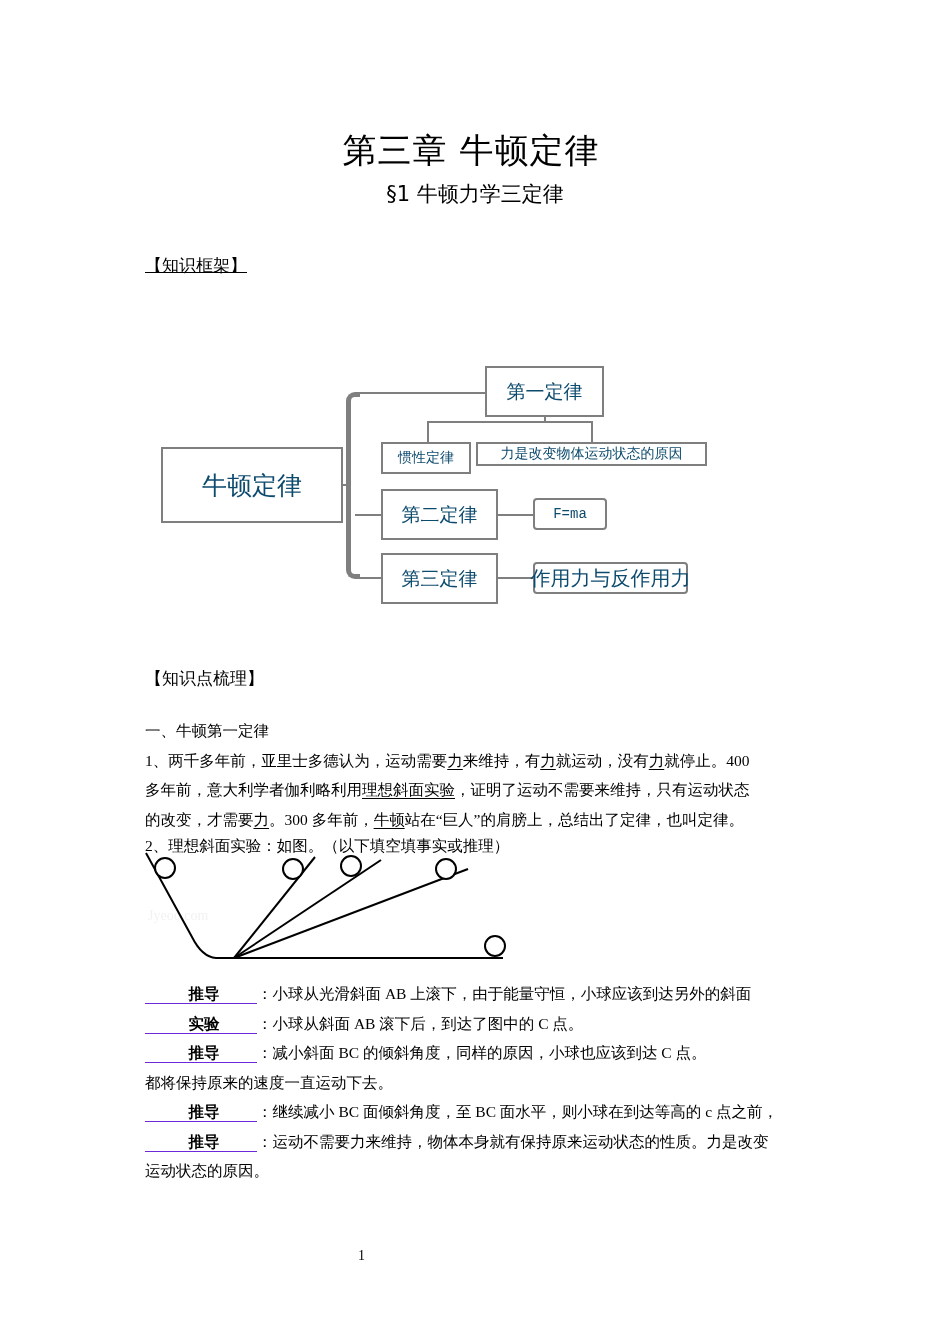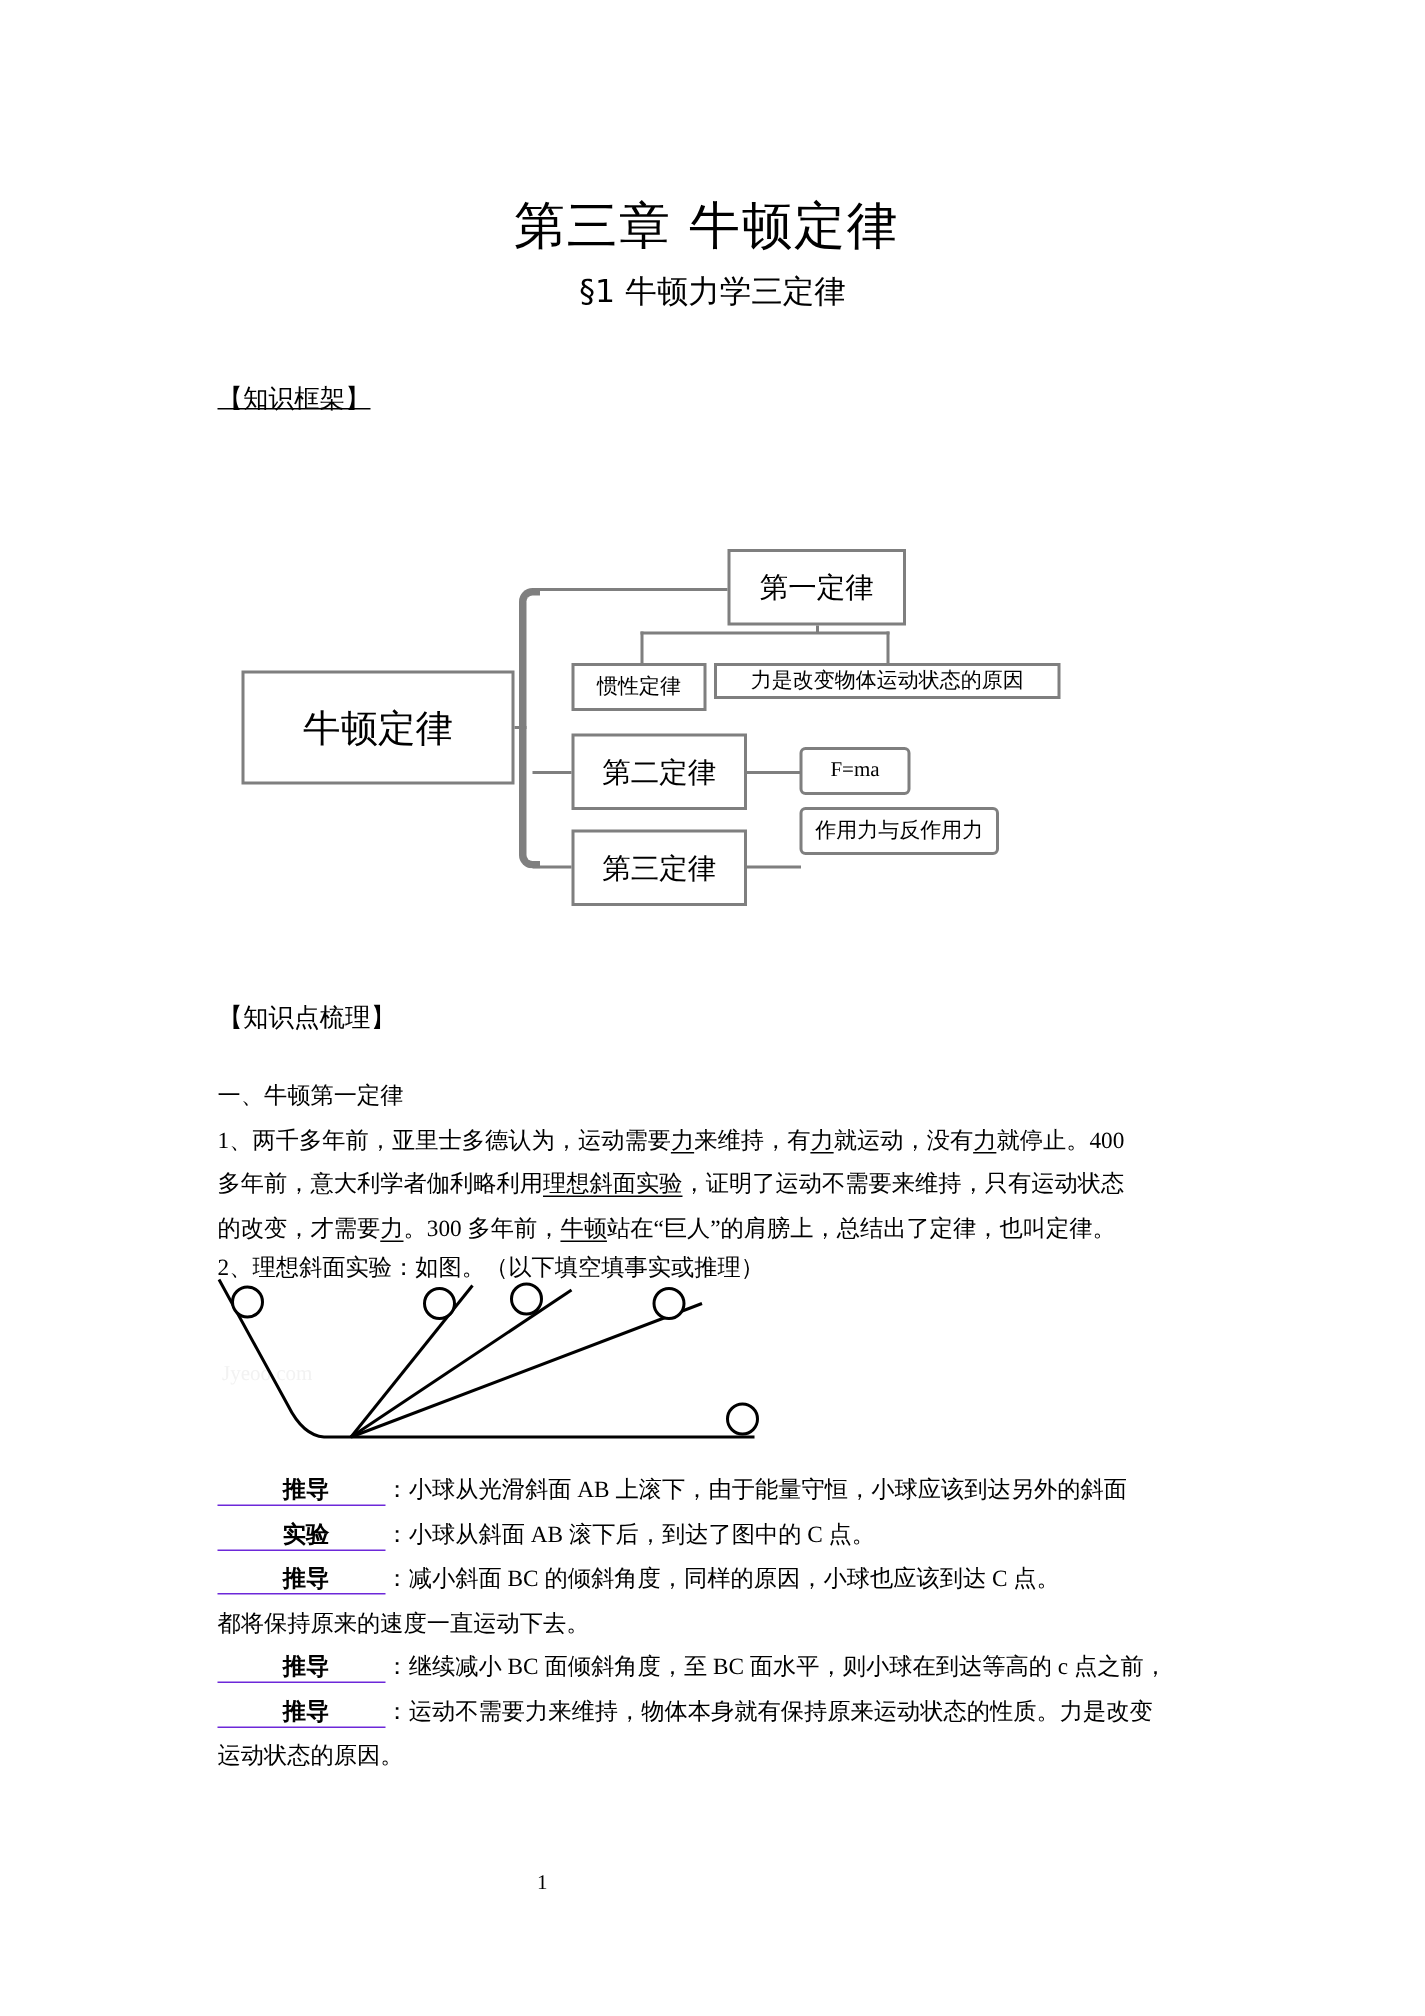--- a/index.html
+++ b/index.html
@@ -1,20 +1,20 @@
 <!DOCTYPE html>
 <html><head>
 <meta charset="utf-8">
 <style>
   html, body { margin:0; padding:0; background:#fff; }
   body { width:950px; height:1344px; position:relative; overflow:hidden; font-family:"Liberation Serif","DejaVu Serif",serif; color:#000; }
   .title { position:absolute; left:0; width:942px; top:128px; text-align:center; font-family:"DejaVu Sans","Liberation Sans",sans-serif; font-size:34px; letter-spacing:1px; }
   .subtitle { position:absolute; left:0; width:950px; top:180px; text-align:center; font-family:"DejaVu Sans","Liberation Sans",sans-serif; font-size:21px; }
   .section-head { position:absolute; left:145px; font-family:"DejaVu Sans","Liberation Sans",sans-serif; font-size:17px; }
-  .mm-box { position:absolute; border:2px solid #7f7f7f; background:#fff; box-sizing:border-box; display:flex; align-items:center; justify-content:center; font-family:Liberation Serif, serif; color:#000000; white-space:nowrap; }
+  .mm-box { position:absolute; border:2px solid #7f7f7f; background:#fff; box-sizing:border-box; display:flex; align-items:center; justify-content:center; font-family:Liberation Mono, monospace; color:#0c4a6e; white-space:nowrap; }
   .mm-rounded { border-radius:4px; }
   .line { position:absolute; background:#7f7f7f; }
   .para { position:absolute; left:145px; width:675px; font-size:15.5px; line-height:29.5px; }
   .p-line { white-space:nowrap; }
   .u { text-decoration:underline; text-underline-offset:3px; }
   .blank { display:inline-block; width:112px; border-bottom:1px solid #6d28d9; text-align:center; line-height:18px; box-sizing:border-box; padding-left:6px;font-weight:bold; }
   .pagenum { position:absolute; left:358px; top:1248px; font-size:14px; }
 </style>
 </head>
 <body>
@@ -41,21 +41,21 @@
   <div class="line" style="left:591px;top:421px;width:2px;height:22px;"></div>
   <div class="mm-box" style="left:381px;top:442px;width:90px;height:32px;font-size:14px;">惯性定律</div>
   <div class="mm-box" style="left:476px;top:442px;width:231px;height:24px;font-size:14px;">力是改变物体运动状态的原因</div>
 
   <div class="mm-box" style="left:381px;top:489px;width:117px;height:51px;font-size:19px;">第二定律</div>
   <div class="line" style="left:498px;top:514px;width:36px;height:2px;"></div>
   <div class="mm-box mm-rounded" style="left:533px;top:498px;width:74px;height:32px;font-size:14px;">F=ma</div>
 
   <div class="mm-box" style="left:381px;top:553px;width:117px;height:51px;font-size:19px;">第三定律</div>
   <div class="line" style="left:498px;top:577px;width:36px;height:2px;"></div>
-  <div class="mm-box mm-rounded" style="left:533px;top:538px;width:133px;height:32px;font-size:14px;">作用力与反作用力</div>
+  <div class="mm-box mm-rounded" style="left:533px;top:562px;width:155px;height:32px;font-size:20px;">作用力与反作用力</div>
 </div>
 
 <div class="section-head" style="top:667px;">【知识点梳理】</div>
 
 <div class="para" style="top:704px;margin-top:12px;">
   <div class="p-line">一、牛顿第一定律</div>
   <div class="p-line"><span>1、两千多年前，亚里士多德认为，运动需要</span><span class="u">力</span><span>来维持，有</span><span class="u">力</span><span>就运动，没有</span><span class="u">力</span><span>就停止。400</span></div>
   <div class="p-line"><span>多年前，意大利学者伽利略利用</span><span class="u">理想斜面实验</span><span>，证明了运动不需要来维持，只有运动状态</span></div>
   <div class="p-line"><span>的改变，才需要</span><span class="u">力</span><span>。300 多年前，</span><span class="u">牛顿</span><span>站在“巨人”的肩膀上，总结出了定律，也叫定律。</span></div>
   <div class="p-line" style="line-height:24px;">2、理想斜面实验：如图。（以下填空填事实或推理）</div>

